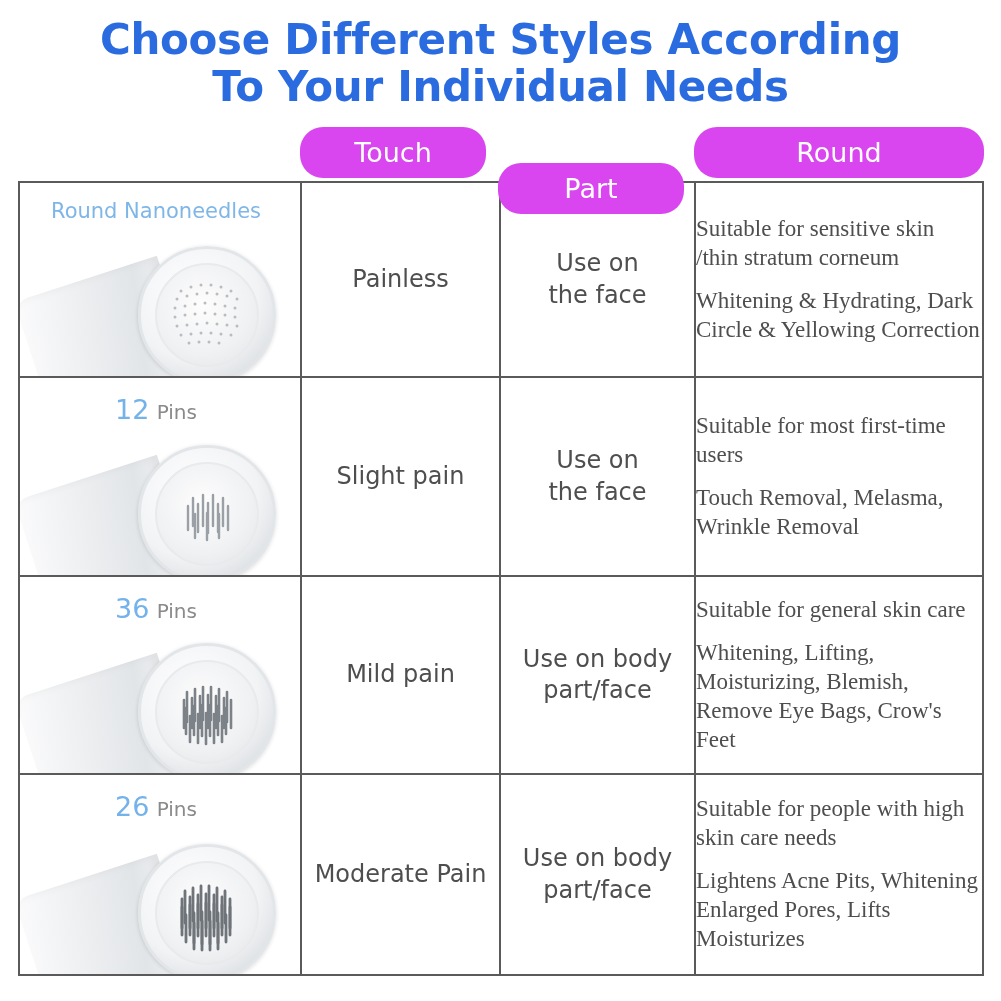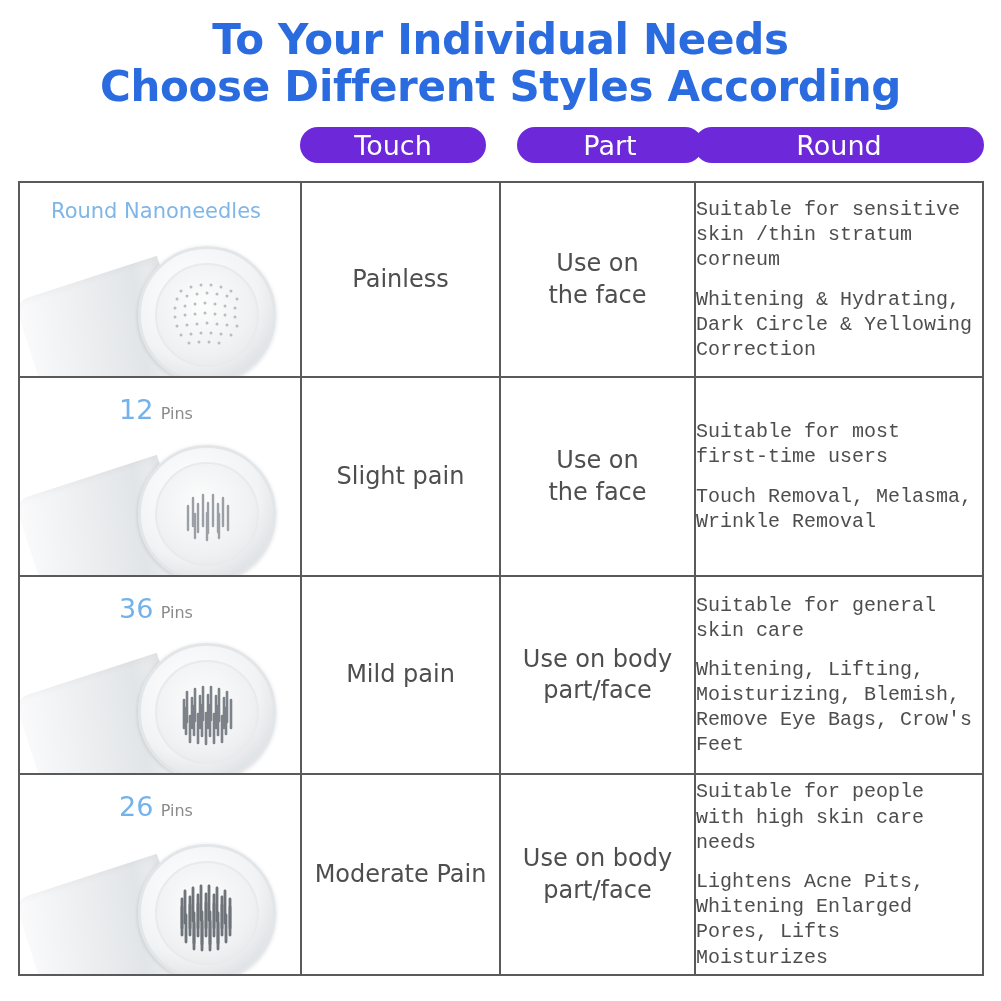--- a/index.html
+++ b/index.html
@@ -40,32 +40,32 @@
   .pill-row {
     position: relative;
     height: 46px;
     margin-top: 17px;
     margin-left: 18px;
     margin-right: 18px;
   }
   .pill {
     position: absolute;
     top: 0;
-    height: 36px;
-    background: #6d28d9;
+    height: 51px;
+    background: #d946ef;
     border-radius: 23px;
     color: #ffffff;
     font-size: 27px;
     display: flex;
     align-items: center;
     justify-content: center;
     font-family: "DejaVu Sans", sans-serif;
   }
   .pill-touch { left: 282px; width: 186px; }
-  .pill-part  { left: 499px; width: 186px; }
+  .pill-part  { left: 480px; width: 186px; margin-top: 36px; }
   .pill-uses  { left: 676px; width: 290px; }
 
   
   .table {
     margin: 8px 18px 0 18px;
     border: 2px solid #5a5a5a;
     border-collapse: collapse;
     width: 965px;
     table-layout: fixed;
   }
@@ -99,21 +99,21 @@
     font-size: 23px;
     font-family: "DejaVu Sans", sans-serif;
     z-index: 5;
     white-space: nowrap;
   }
   .pin-label .num {
     font-size: 27px;
     color: #73b2ea;
   }
   .pin-label .unit {
-    font-size: 16px;
+    font-size: 20px;
     color: #8a8a8a;
   }
   .pin-label.round {
     font-size: 21px;
     color: #7fb6e8;
   }
 
   
   .device {
     position: absolute;
@@ -166,39 +166,39 @@
     text-align: center;
     color: #4e4e4e;
     font-size: 24px;
     line-height: 1.3;
     font-family: "DejaVu Sans", sans-serif;
     padding: 0 6px;
   }
   .uses-cell {
     padding: 0 10px 0 16px;
     color: #4e4e4e;
-    font-size: 20px;
+    font-size: 23px;
     line-height: 1.26;
-    font-family: Liberation Mono, monospace;
+    font-family: Liberation Serif, serif;
   }
   .uses-cell p {
     margin: 0;
   }
   .uses-cell p.first {
     margin-bottom: 14px;
   }
 </style>
 </head>
 <body>
 
 <div class="page">
 
   <div class="heading">
+    <span class="line">Choose Different Styles According</span>
     <span class="line">To Your Individual Needs</span>
-    <span class="line">Choose Different Styles According</span>
   </div>
 
   <div class="pill-row">
     <div class="pill pill-touch">Touch</div>
     <div class="pill pill-part">Part</div>
     <div class="pill pill-uses">Round</div>
   </div>
 
   <table class="table">
     <colgroup>

